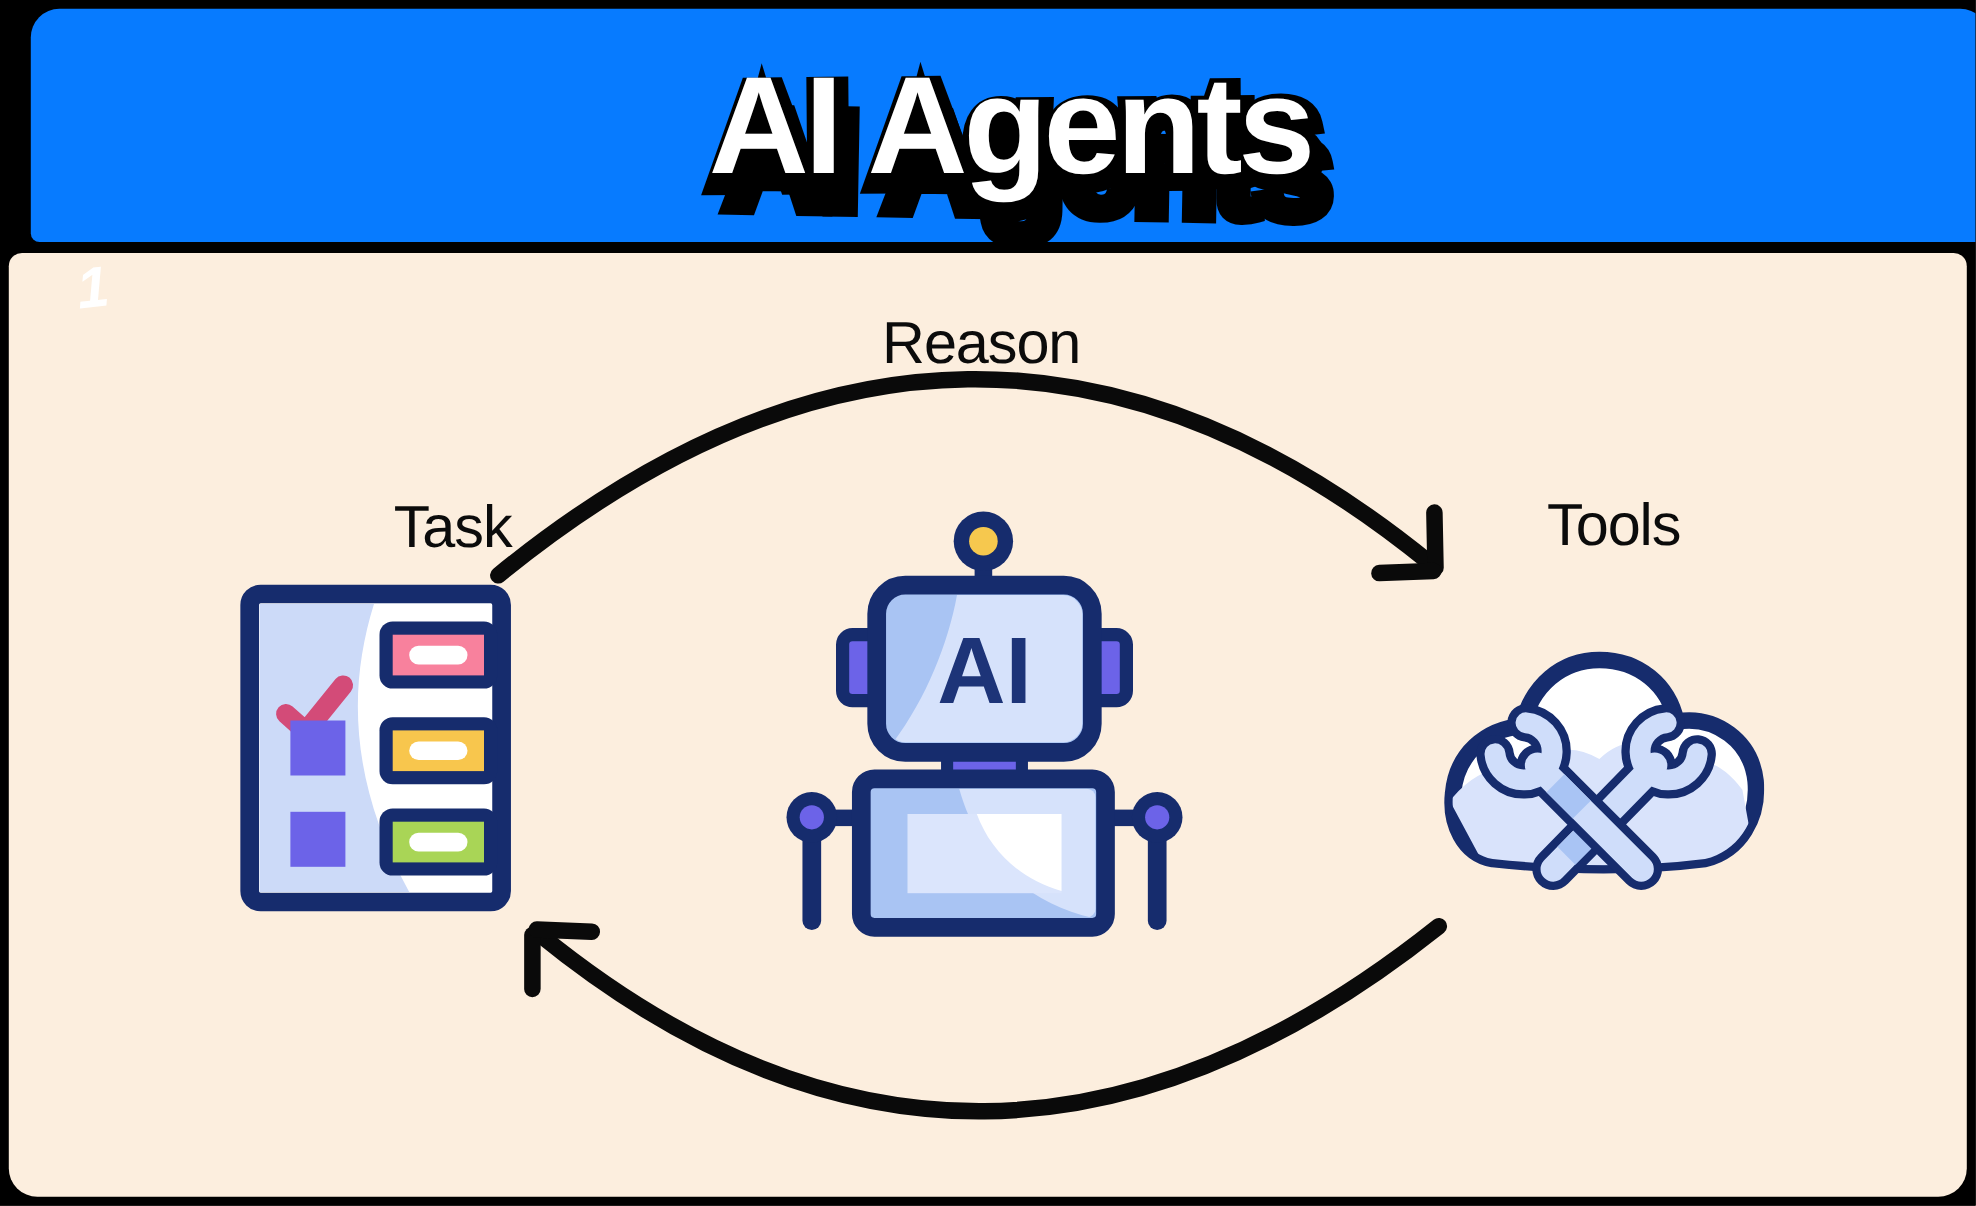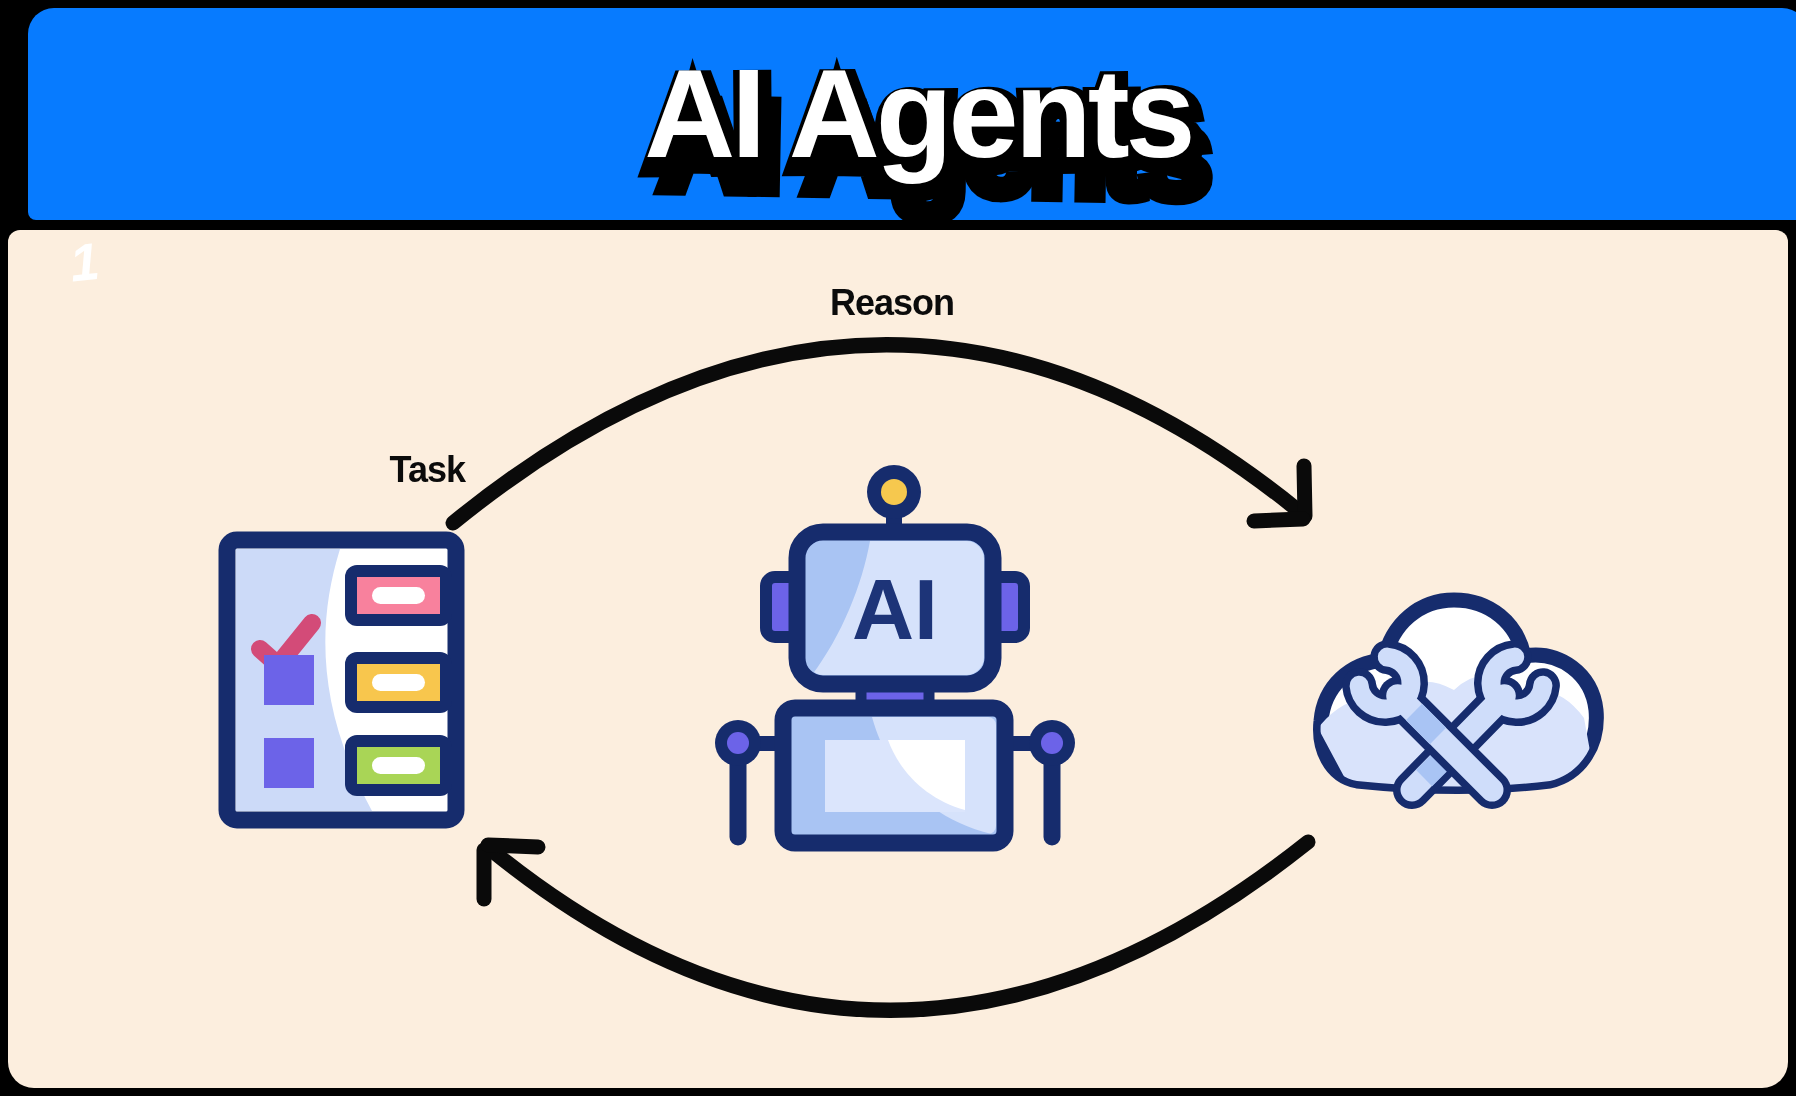--- a/index.html
+++ b/index.html
@@ -30,21 +30,21 @@
   .panel{
     position:absolute;left:8px;top:230px;width:1780px;height:858px;
     background:#FCEEDE;border-radius:12px 12px 26px 26px;
   }
   .page-number{
     position:absolute;left:70px;top:236px;color:#fff;
     font-size:52px;font-weight:bold;font-style:italic;transform:rotate(-6deg);
     line-height:1;
   }
   .node-label{
-    position:absolute;color:#0b0b0b;font-size:36px;font-weight:700;
+    position:absolute;color:#0b0b0b;font-size:54px;font-weight:400;
     text-align:center;line-height:1;letter-spacing:-1px;
   }
   .label-task{left:218px;top:452px;width:247px;text-align:right;}
   .label-tools{left:1338px;top:450px;width:258px;}
   .label-reason{left:742px;top:285px;width:300px;}
   .icon-svg{position:absolute;}
   .arcs-svg{position:absolute;left:0;top:0;}
 </style>
 </head>
 <body>
@@ -58,20 +58,21 @@
       <div class="title-layer title-front">AI Agents</div>
     </div>
   </div>
 
   <div class="panel"></div>
 
   <div class="page-number">1</div>
 
   <div class="node-label label-task">Task</div>
   <div class="node-label label-reason">Reason</div>
+  <div class="node-label label-tools">Tools</div>
 
   <svg class="arcs-svg" width="1796" height="1096" viewBox="0 0 1796 1096">
     <g stroke="#0A0A0A" stroke-width="15" fill="none" stroke-linecap="round">
 
       <path d="M453,523 Q883,172 1300,512"></path>
       <path d="M1304,466 L1305,516"></path>
       <path d="M1254,521 L1303,519"></path>
 
       <path d="M1308,842 Q890,1175 490,849"></path>
       <path d="M484,850 L484,899"></path>

